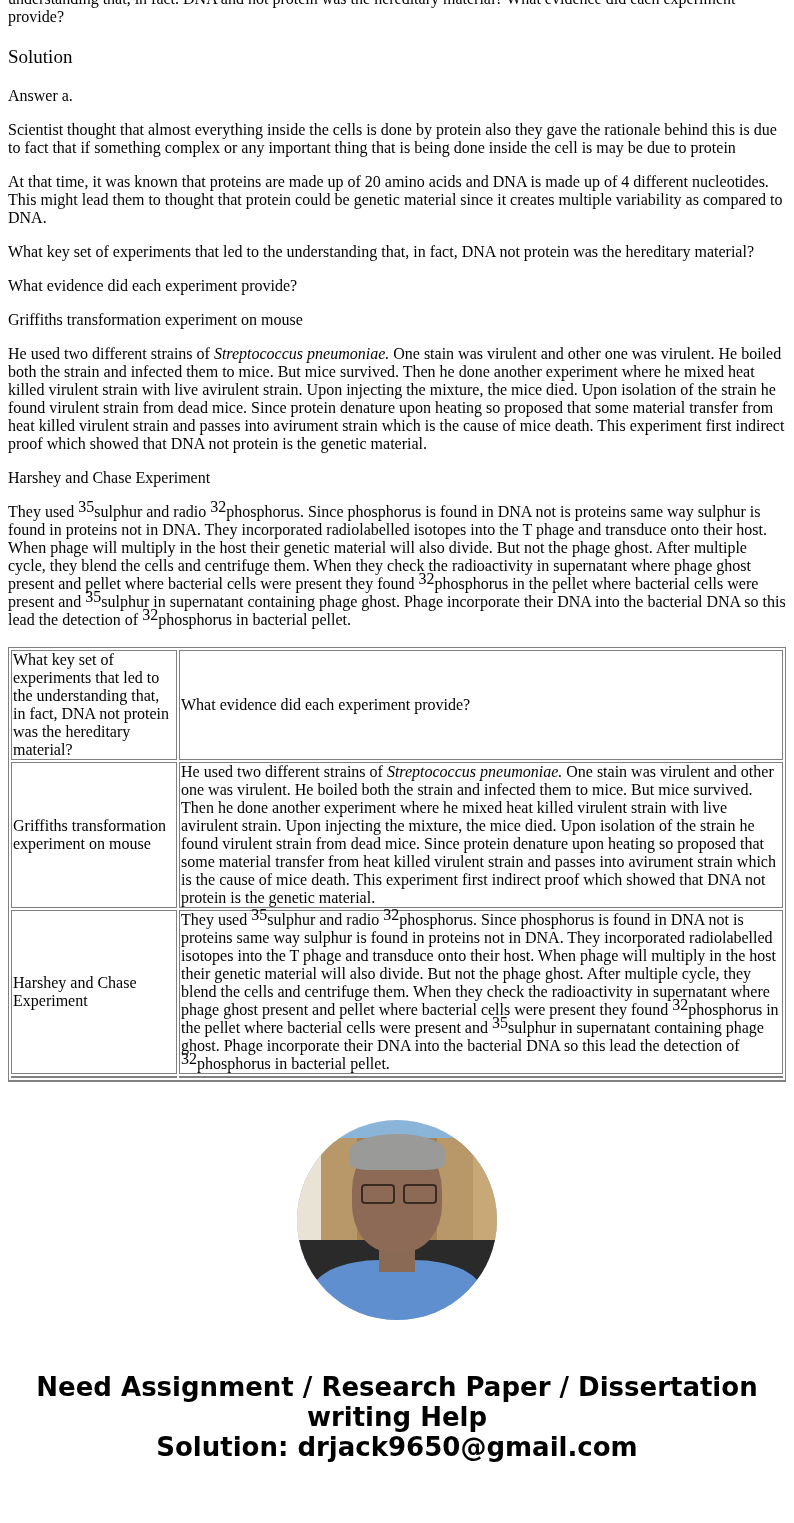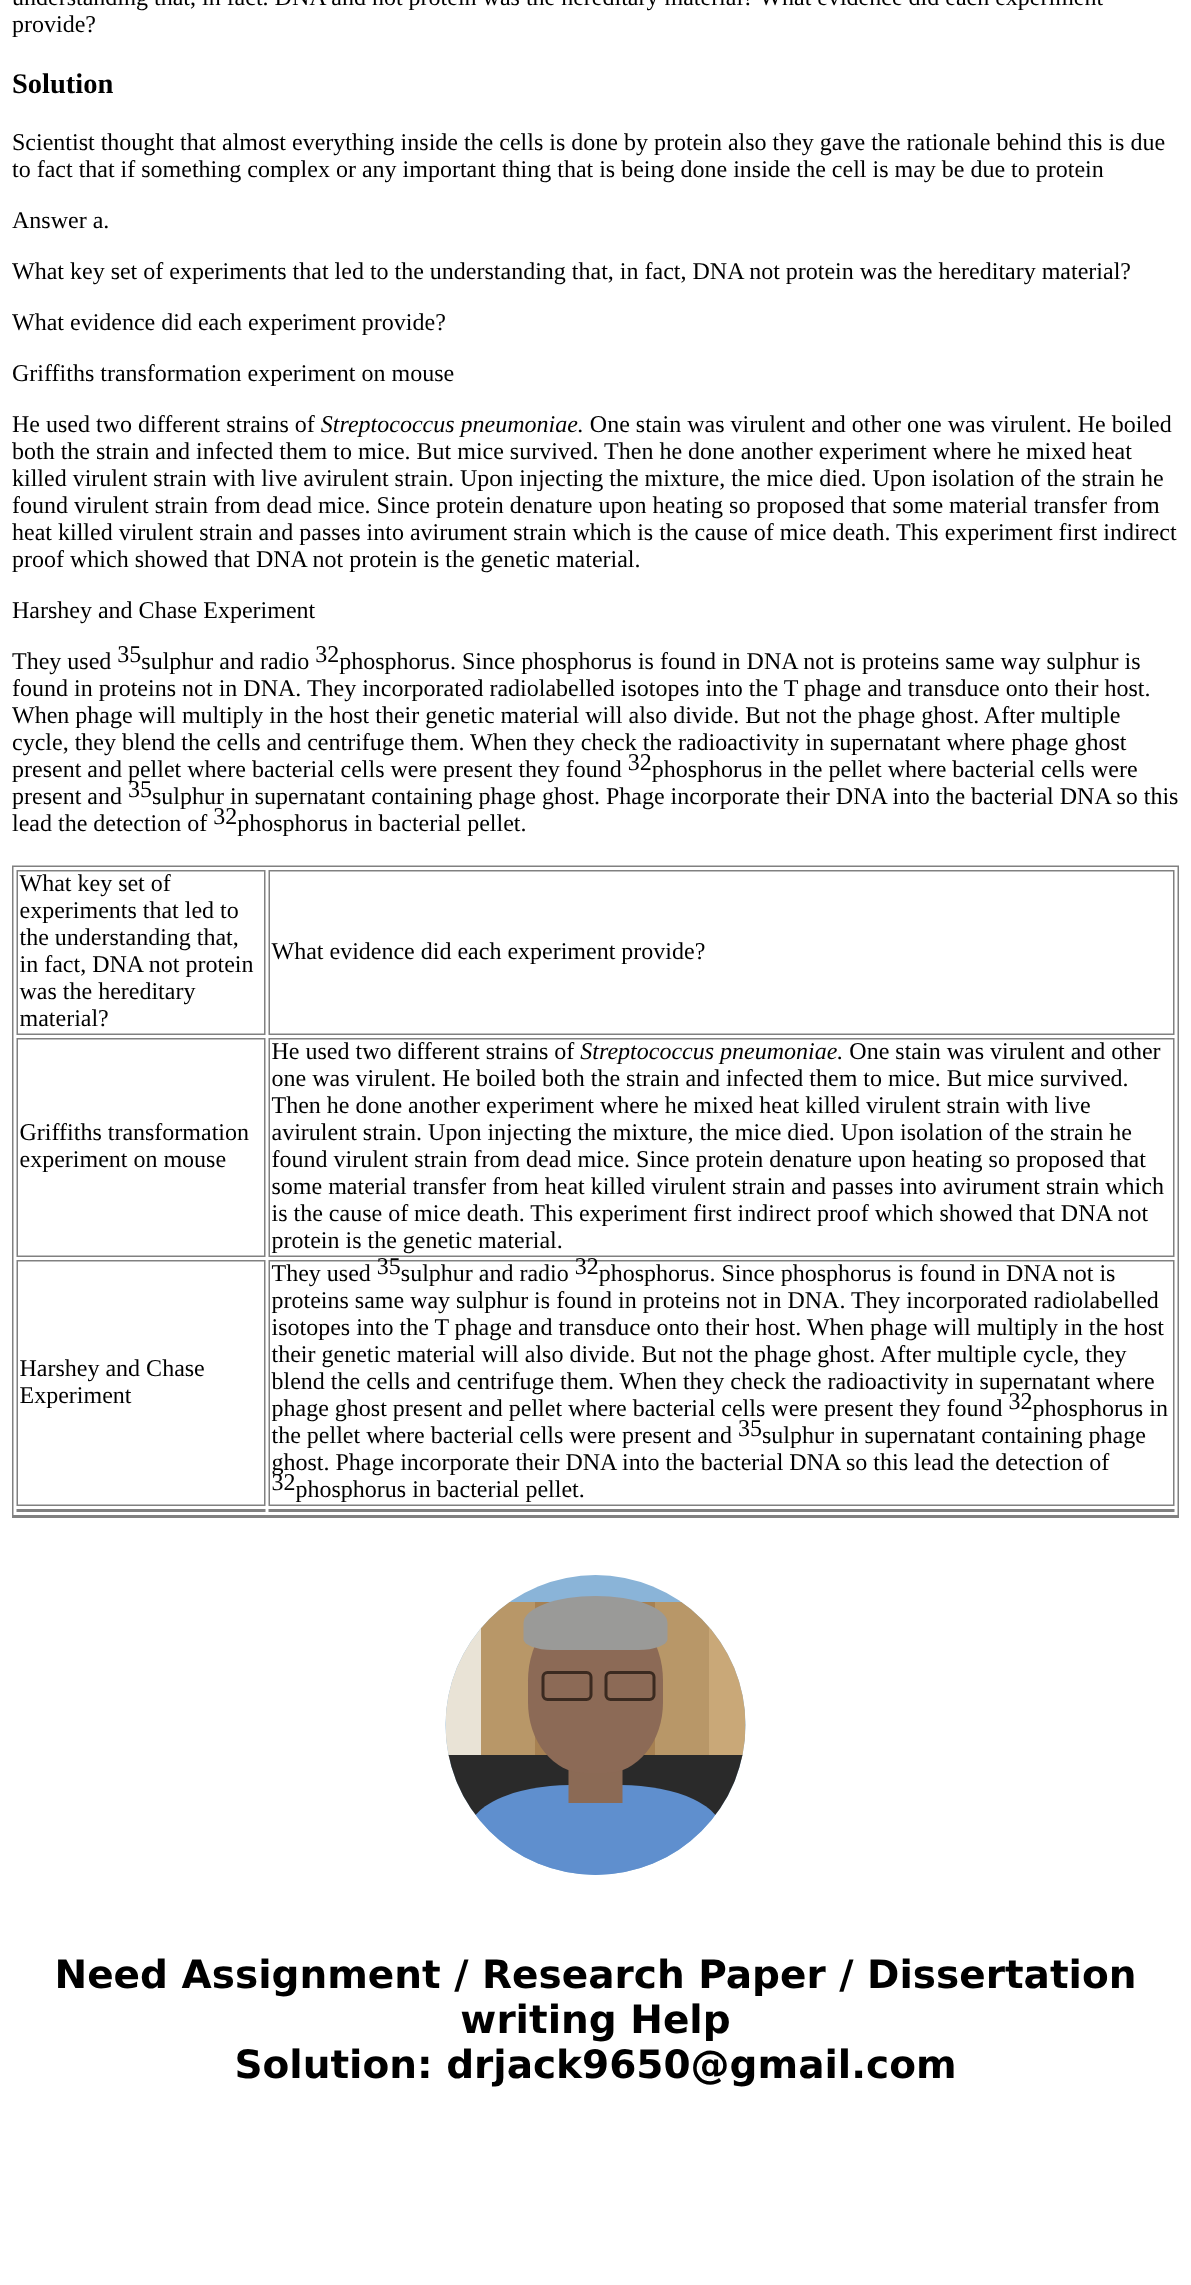--- a/index.html
+++ b/index.html
@@ -8,21 +8,21 @@
     font-family: "Liberation Serif", "DejaVu Serif", serif;
     font-size: 16px;
     line-height: 18px;
     color: #000;
     position: relative;
     overflow-x: hidden;
   }
   .page { padding: 0 8px; margin-top: -10px; }
   p { margin: 16px 0; }
   .q { margin-top: 0; }
-  h3 { font-size: 19px; font-weight: bold; margin: 20px 0 19px; line-height: 22px; }
+  h3 { font-size: 19px; font-weight: normal; margin: 20px 0 19px; line-height: 22px; }
   sup { font-size: 16px; line-height: 0; vertical-align: super; position: relative; top: 1px; }
   em { font-style: italic; font-family: Liberation Serif, serif; }
 
   table.summary {
     border-collapse: separate;
     border-spacing: 2px;
     border: 1px solid #808080;
     border-bottom-width: 2px;
     width: 778px;
     margin-top: 18px;
@@ -68,23 +68,24 @@
 </style>
 </head>
 <body>
 
 <div class="page">
 
   <p class="q">understanding that, in fact. DNA and not protein was the hereditary material? What evidence did each experiment provide?</p>
 
   <h3>Solution</h3>
 
+  <p>Answer a.</p>
+
   <p>Scientist thought that almost everything inside the cells is done by protein also they gave the rationale behind this is due to fact that if something complex or any important thing that is being done inside the cell is may be due to protein</p>
-
-  <p>Answer a.</p>
+  <p>At that time, it was known that proteins are made up of 20 amino acids and DNA is made up of 4 different nucleotides. This might lead them to thought that protein could be genetic material since it creates multiple variability as compared to DNA.</p>
   <p>What key set of experiments that led to the understanding that, in fact, DNA not protein was the hereditary material?</p>
   <p>What evidence did each experiment provide?</p>
   <p>Griffiths transformation experiment on mouse</p>
 
   <p><span>He used two different strains of </span><em>Streptococcus pneumoniae.</em><span> One stain was virulent and other one was virulent. He boiled both the strain and infected them to mice. But mice survived. Then he done another experiment where he mixed heat killed virulent strain with live avirulent strain. Upon injecting the mixture, the mice died. Upon isolation of the strain he found virulent strain from dead mice. Since protein denature upon heating so proposed that some material transfer from heat killed virulent strain and passes into avirument strain which is the cause of mice death. This experiment first indirect proof which showed that DNA not protein is the genetic material.</span></p>
 
   <p>Harshey and Chase Experiment</p>
 
   <p><span>They used </span><sup>35</sup><span>sulphur and radio </span><sup>32</sup><span>phosphorus. Since phosphorus is found in DNA not is proteins same way sulphur is found in proteins not in DNA. They incorporated radiolabelled isotopes into the T phage and transduce onto their host. When phage will multiply in the host their genetic material will also divide. But not the phage ghost. After multiple cycle, they blend the cells and centrifuge them. When they check the radioactivity in supernatant where phage ghost present and pellet where bacterial cells were present they found </span><sup>32</sup><span>phosphorus in the pellet where bacterial cells were present and </span><sup>35</sup><span>sulphur in supernatant containing phage ghost. Phage incorporate their DNA into the bacterial DNA so this lead the detection of </span><sup>32</sup><span>phosphorus in bacterial pellet.</span></p>
 

